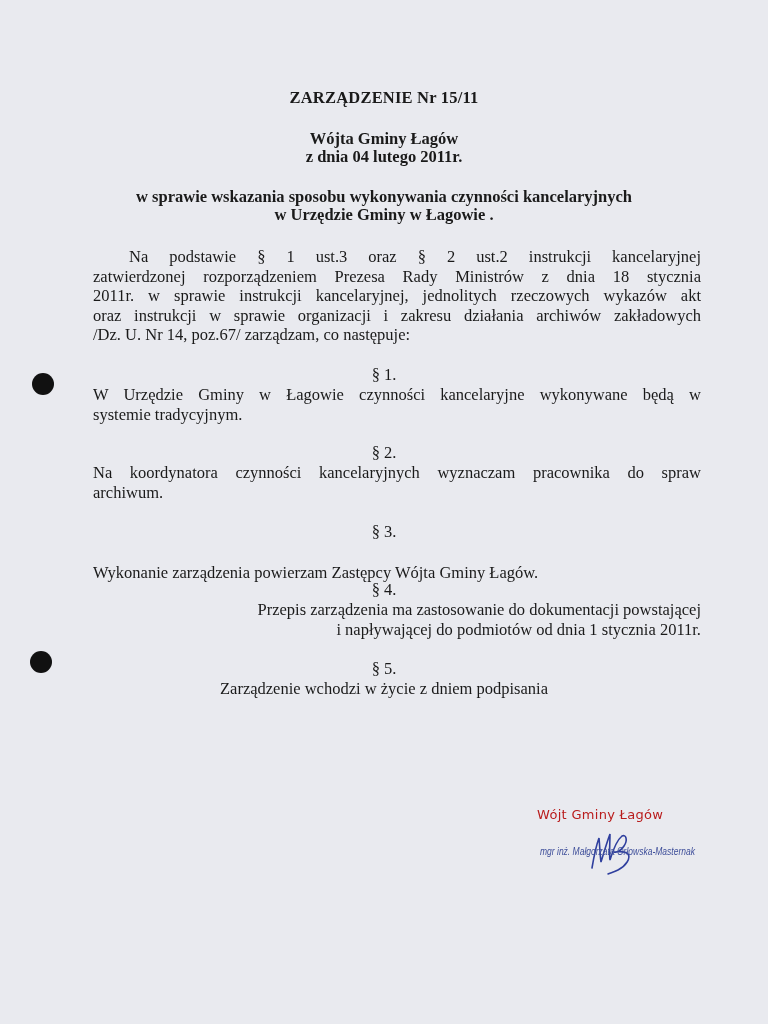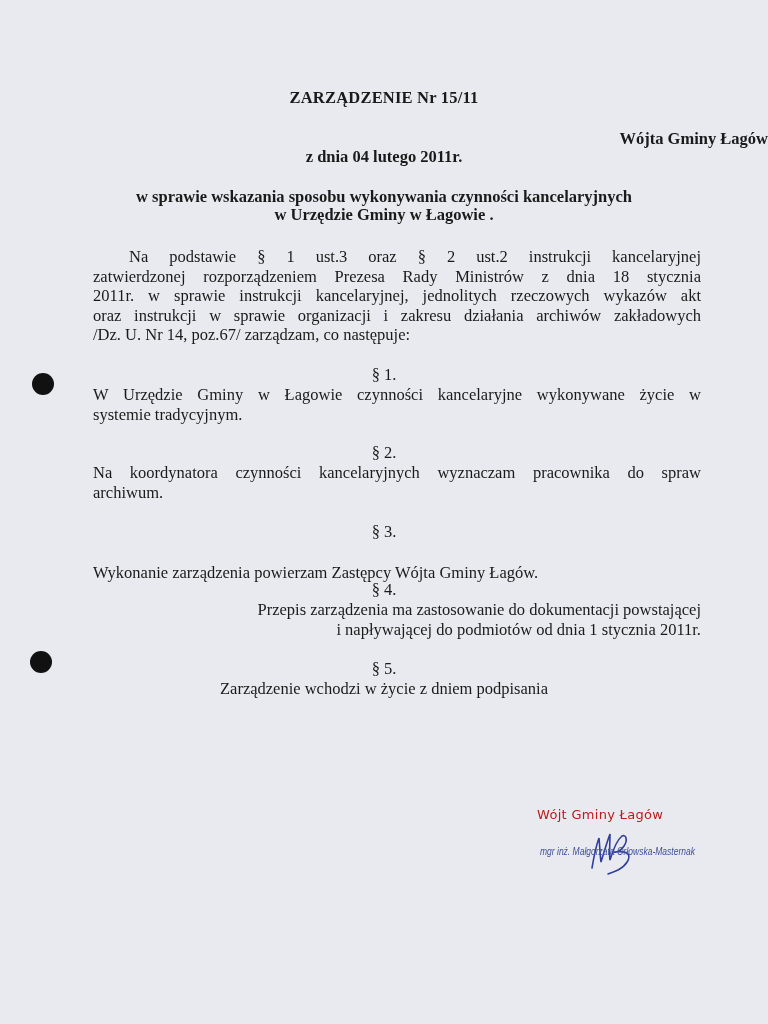--- a/index.html
+++ b/index.html
@@ -7,21 +7,21 @@
     width: 768px; height: 1024px; overflow: hidden;
     background: #e9eaef;
     font-family: "Liberation Serif", "DejaVu Serif", serif;
     color: #1a1a1a;
     position: relative;
   }
   .page { position: absolute; left: 0; top: 0; width: 768px; height: 1024px; }
   .center { position: absolute; left: 0; width: 768px; text-align: center; }
   .bold { font-weight: bold; }
   .title { top: 88px; font-size: 16.5px; letter-spacing: 0.2px; }
-  .sub1 { top: 129px; font-size: 16.5px; text-align: right; }
+  .sub1 { top: 129px; font-size: 16.5px; }
   .sub2 { top: 147px; font-size: 16.5px; }
   .subj1 { top: 187px; font-size: 16.5px; }
   .subj2 { top: 205px; font-size: 16.5px; }
   .body-block {
     position: absolute; left: 93px; width: 608px;
     font-size: 16.5px; line-height: 19.5px;
   }
   .line-just { display: block; text-align: justify; text-align-last: justify; }
   .line { display: block; }
   .indent { padding-left: 36px; }
@@ -58,21 +58,21 @@
   <div class="body-block" style="top:247px;">
     <span class="line-just indent">Na podstawie § 1 ust.3 oraz § 2 ust.2  instrukcji kancelaryjnej</span>
     <span class="line-just">zatwierdzonej rozporządzeniem Prezesa Rady Ministrów z dnia 18 stycznia</span>
     <span class="line-just">2011r. w sprawie instrukcji kancelaryjnej, jednolitych rzeczowych wykazów akt</span>
     <span class="line-just">oraz instrukcji w sprawie organizacji i zakresu działania archiwów zakładowych</span>
     <span class="line">/Dz. U. Nr 14, poz.67/ zarządzam, co następuje:</span>
   </div>
 
   <div class="para" style="top:365px;">§ 1.</div>
   <div class="body-block" style="top:385px;">
-    <span class="line-just">W Urzędzie Gminy w Łagowie czynności kancelaryjne wykonywane życie w</span>
+    <span class="line-just">W Urzędzie Gminy w Łagowie czynności kancelaryjne wykonywane będą w</span>
     <span class="line">systemie tradycyjnym.</span>
   </div>
 
   <div class="para" style="top:443px;">§ 2.</div>
   <div class="body-block" style="top:463px;">
     <span class="line-just">Na koordynatora czynności kancelaryjnych wyznaczam  pracownika do spraw</span>
     <span class="line">archiwum.</span>
   </div>
 
   <div class="para" style="top:522px;">§ 3.</div>

